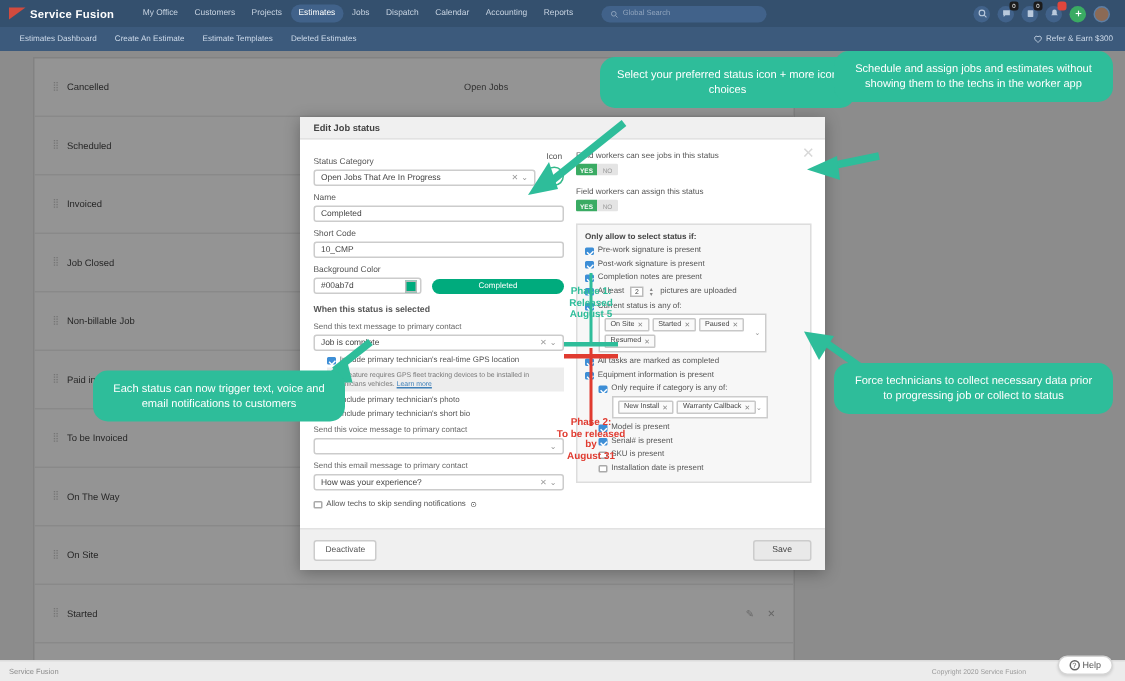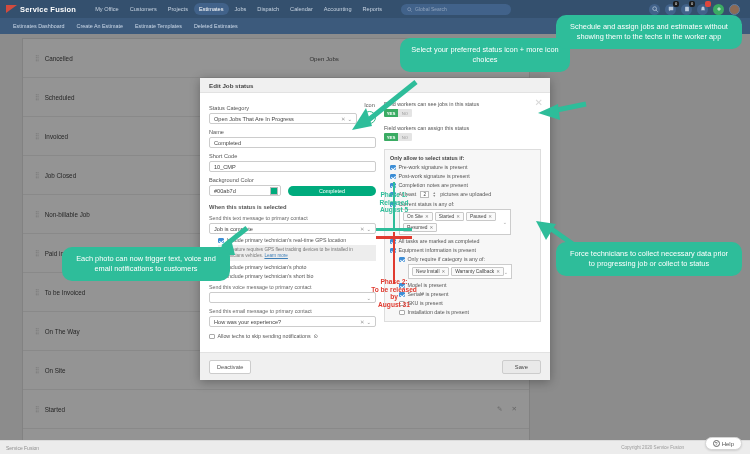--- a/index.html
+++ b/index.html
@@ -98,21 +98,21 @@
   .spin{font-size:4px;color:#888;display:inline-flex;flex-direction:column;line-height:3px;margin-right:2px;}
   .tagbox{border:1px solid #ccc;background:#fff;margin:2px 0 0 9px;padding:2px 3px;display:flex;flex-wrap:wrap;gap:2px;position:relative;width:112px;}
   .tag{border:1px solid #c8c8c8;background:#fafafa;font-size:4.8px;color:#444;padding:1px 3px;display:flex;align-items:center;gap:2px;border-radius:1px;}
   .tag .x{color:#888;font-size:4.5px;cursor:pointer;}
   .tagbox .caret{position:absolute;right:3px;top:50%;transform:translateY(-50%);color:#999;font-size:5px;}
   .indent{margin-left:9px;}
 
   
   .callout{position:absolute;background:#2ebd9a;color:#fff;border-radius:10px;text-align:center;font-size:7.4px;line-height:1.35;padding:7px 10px;z-index:30;}
   .c1{left:400px;top:38px;width:170px;}
-  .c2{left:556px;top:15px;width:186px;}
+  .c2{left:556px;top:34px;width:186px;}
   .c3{left:62px;top:247px;width:168px;}
   .c4{left:556px;top:242px;width:186px;}
   .arrow{position:absolute;z-index:29;}
   .arrow svg{display:block;overflow:visible;}
 
   
   .phase{position:absolute;z-index:28;text-align:center;font-weight:bold;line-height:1.15;}
   .phase1{left:368px;top:191px;color:#2ebd9a;font-size:6.6px;width:52px;}
   .phase2{left:362px;top:278px;color:#e03b30;font-size:6.6px;width:64px;}
   .vline{position:absolute;z-index:27;}
@@ -549,21 +549,21 @@
 </div>
 
 <div class="callout c2">Schedule and assign jobs and estimates without showing them to the techs in the worker app</div>
 <div class="arrow" style="left:530px;top:96px;">
   <svg width="60" height="30" viewBox="0 0 60 30">
       <path d="M56 8 L22 15" stroke="#2ebd9a" stroke-width="5" fill="none"></path>
       <path d="M8 17 L28 8 L30 24 Z" fill="#2ebd9a"></path>
     </svg>
 </div>
 
-<div class="callout c3">Each photo can now trigger text, voice and email notifications to customers</div>
+<div class="callout c3">Each status can now trigger text, voice and email notifications to customers</div>
 <div class="arrow" style="left:205px;top:225px;">
   <svg width="45" height="45" viewBox="0 0 45 45">
       <path d="M42 3 L18 22" stroke="#2ebd9a" stroke-width="5" fill="none"></path>
       <path d="M6 30 L26 14 L30 30 Z" fill="#2ebd9a"></path>
     </svg>
 </div>
 
 <div class="callout c4">Force technicians to collect necessary data prior to progressing job or collect to status</div>
 <div class="arrow" style="left:528px;top:218px;">
   <svg width="60" height="40" viewBox="0 0 60 40">

